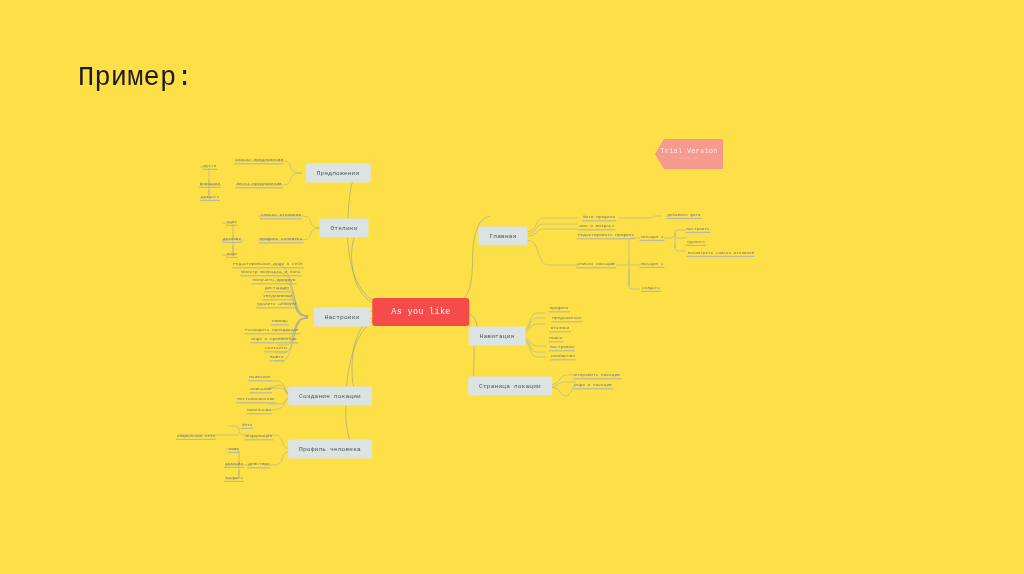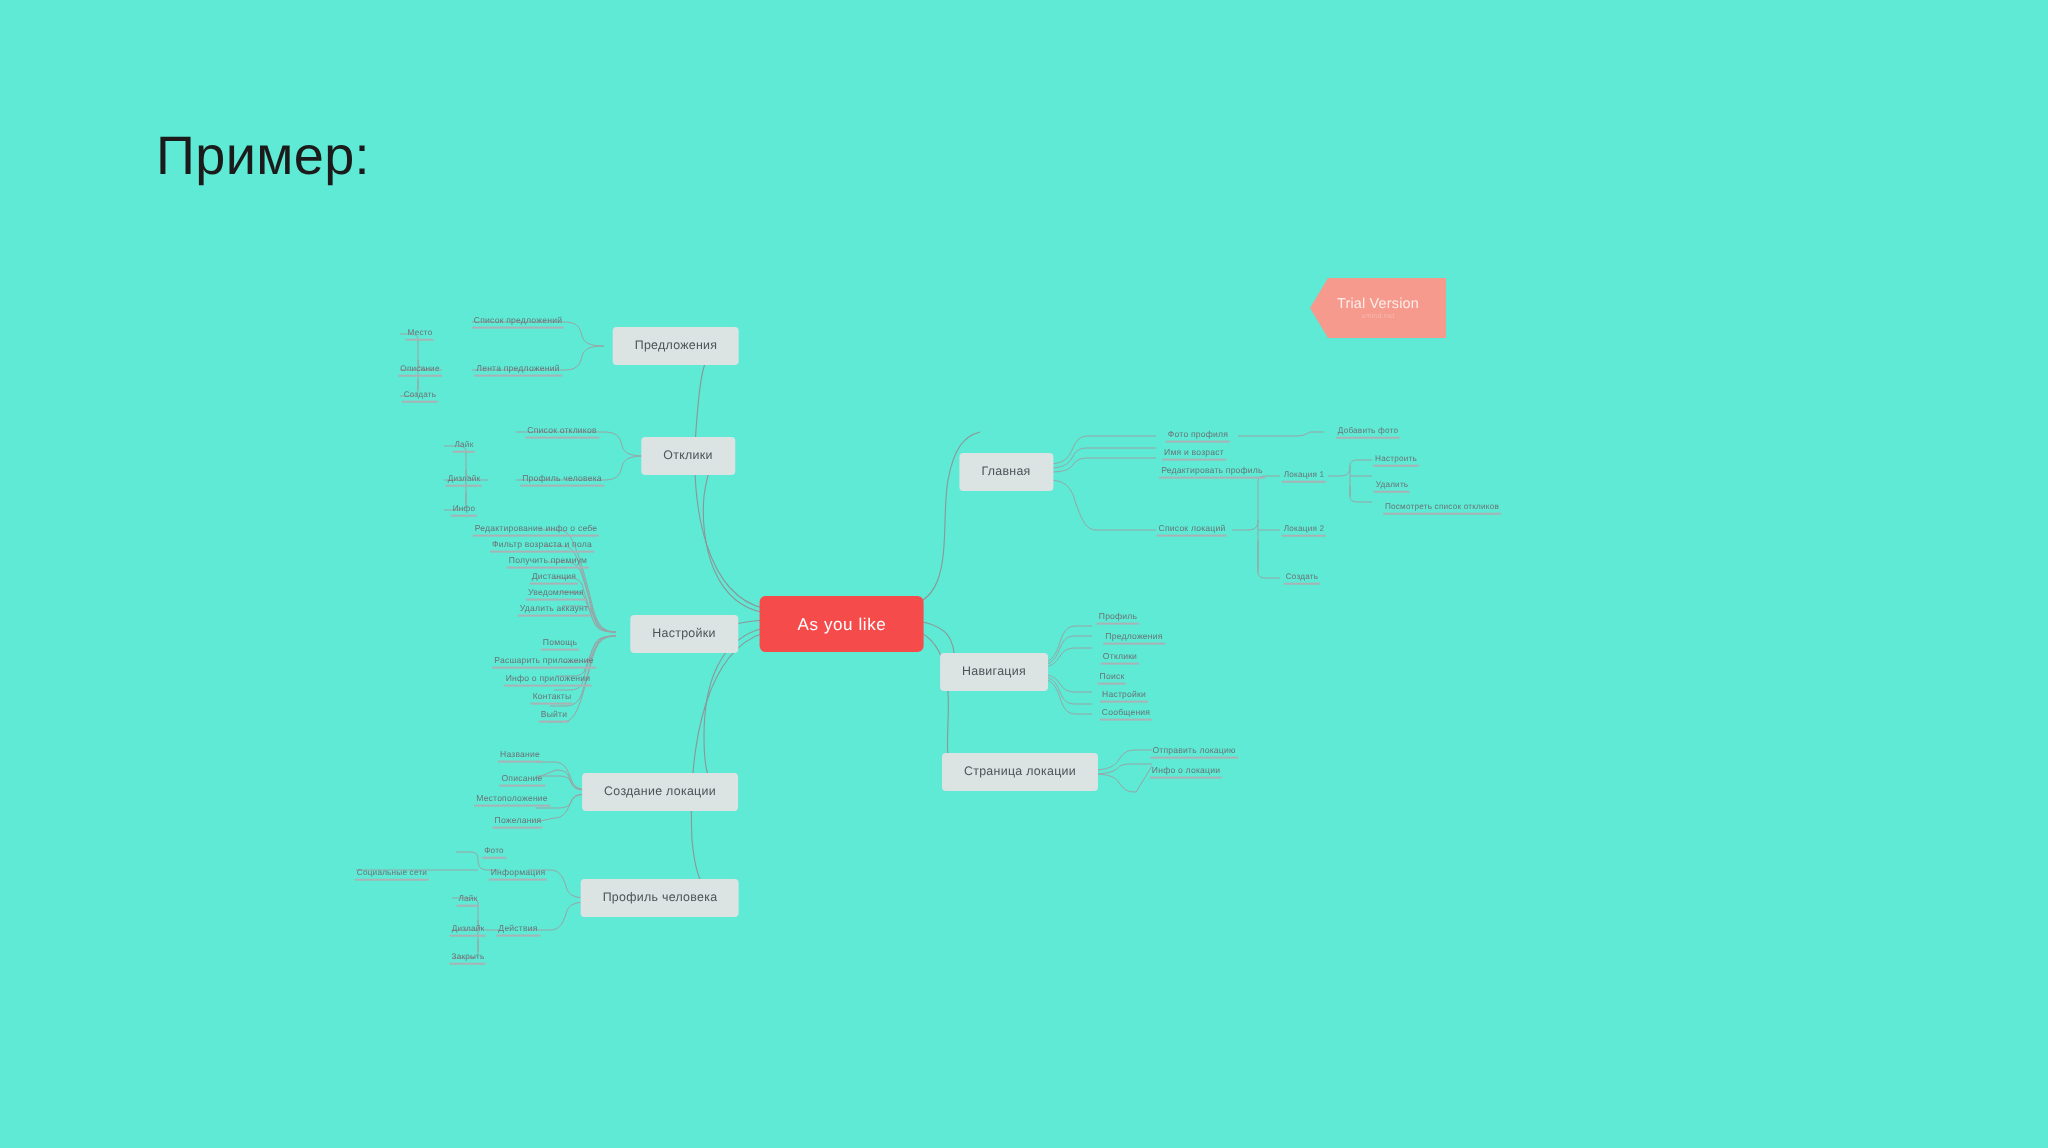--- a/index.html
+++ b/index.html
@@ -7,21 +7,22 @@
     background: #ffffff;
   }
   body {
     width: 1024px; height: 574px;
     position: relative;
     overflow: hidden;
     font-family: "Liberation Sans", sans-serif;
   }
   #slide {
     position: absolute; inset: 0;
-    background: #5eead4;
+    background: #fde047;
+    font-family: Liberation Mono, monospace;
   }
   #slide-title {
     position: absolute;
     left: 78px; top: 63px;
     font-size: 27px;
     font-weight: 400;
     color: #1b1b1b;
     letter-spacing: 0.2px;
     white-space: nowrap;
   }

